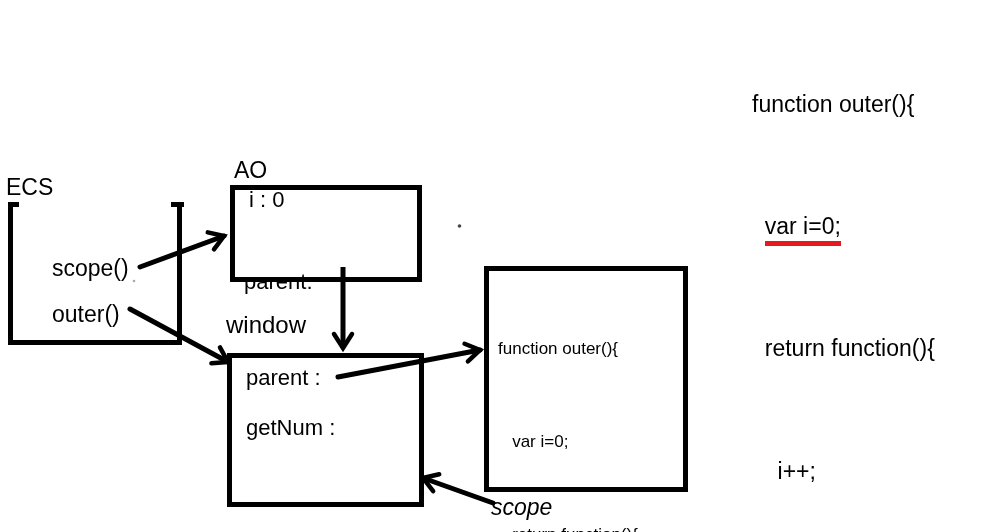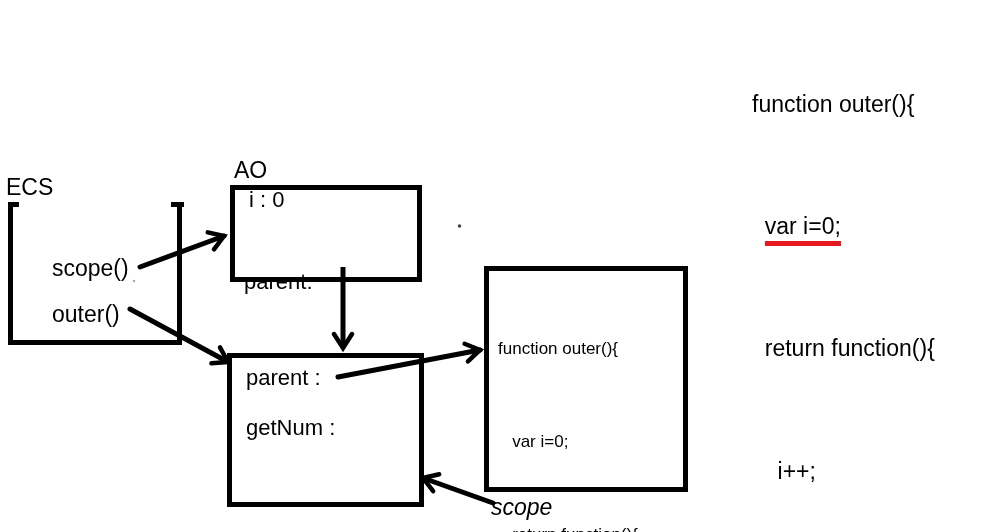--- a/index.html
+++ b/index.html
@@ -75,20 +75,21 @@
   <div class="box" style="left:484px; top:266px; width:204px; height:226px; z-index:1;"></div>
 
   <div class="lbl" style="left:6px; top:173px;">ECS</div>
 
   <div class="lbl" style="left:52px; top:254px;">scope()</div>
 
   <div class="lbl" style="left:52px; top:300px;">outer()</div>
 
   <div class="lbl" style="left:234px; top:156px;">AO</div>
 
+  <div class="lbl" style="left:226px; top:311px; font-size:24px;">window</div>
 
   <div class="lbl" style="left:491px; top:493px;font-style:italic;">scope</div>
 
   <div class="field" style="left:249px; top:186px;">i : 0</div>
 
   <div class="field" style="left:244px; top:268px;">parent:</div>
 
   <div class="field" style="left:246px; top:364px;">parent :</div>
 
   <div class="field" style="left:246px; top:414px;">getNum :</div>

